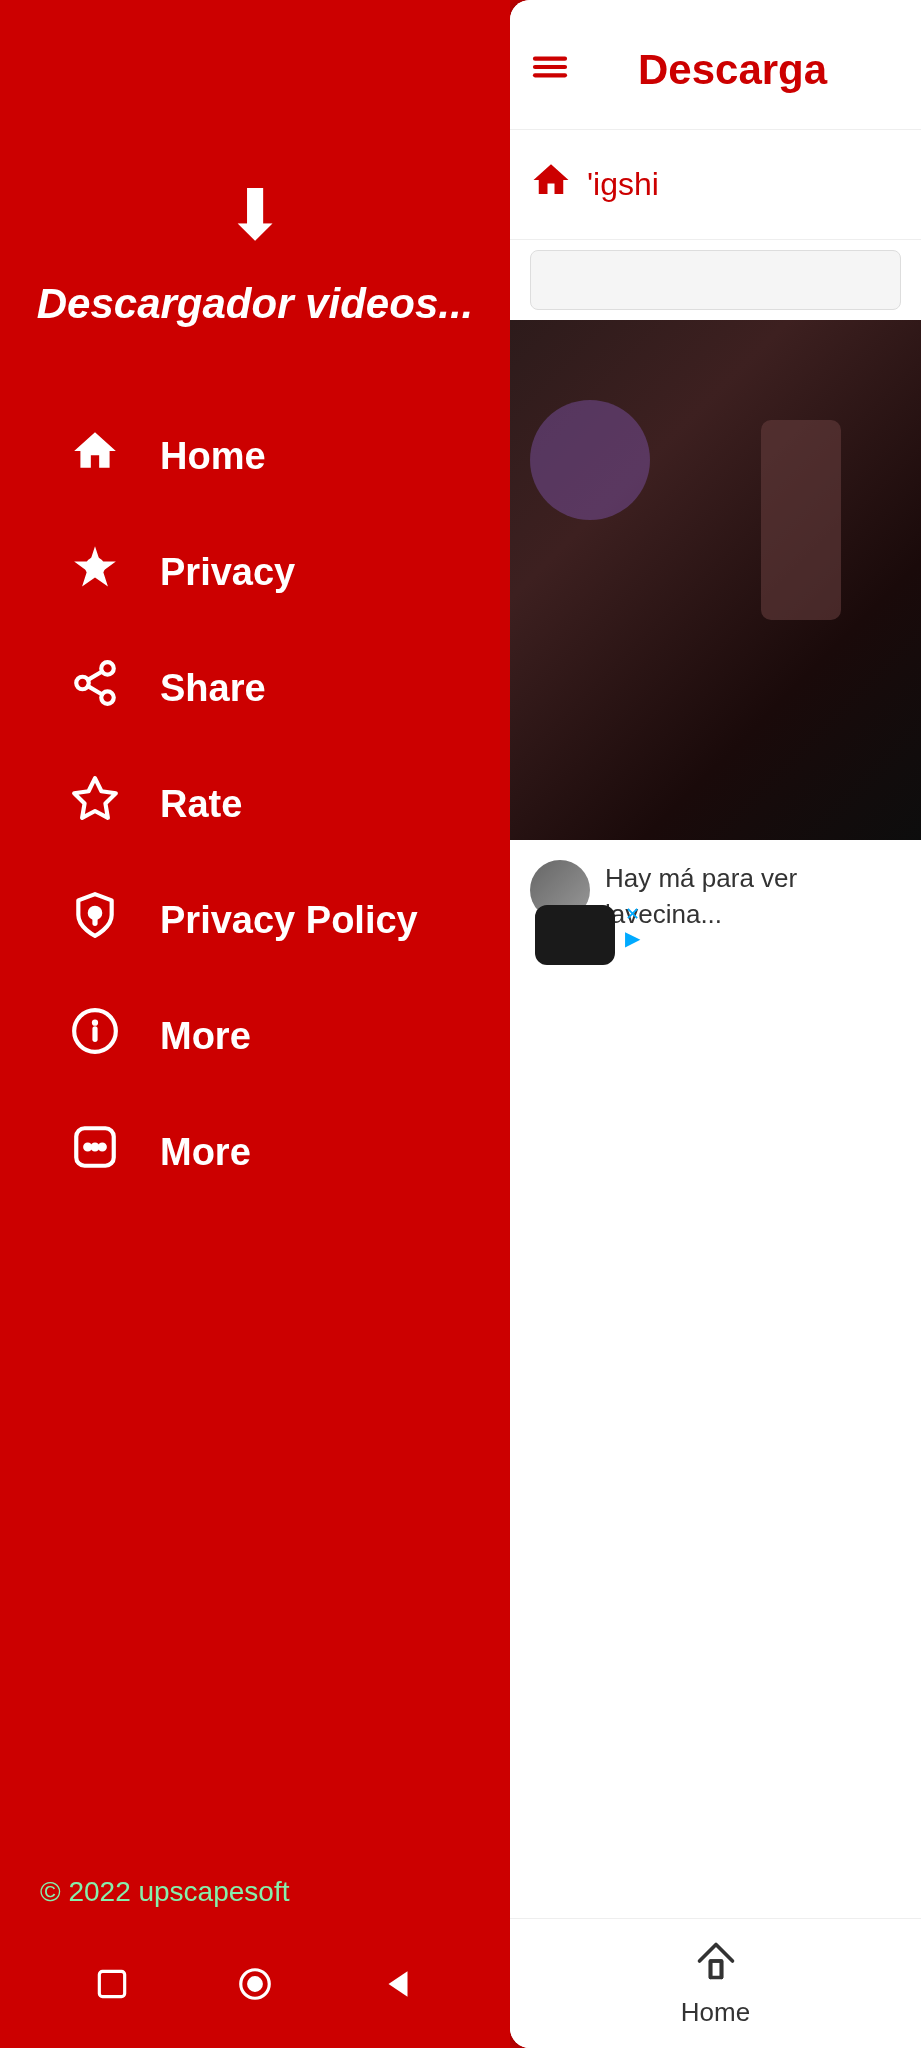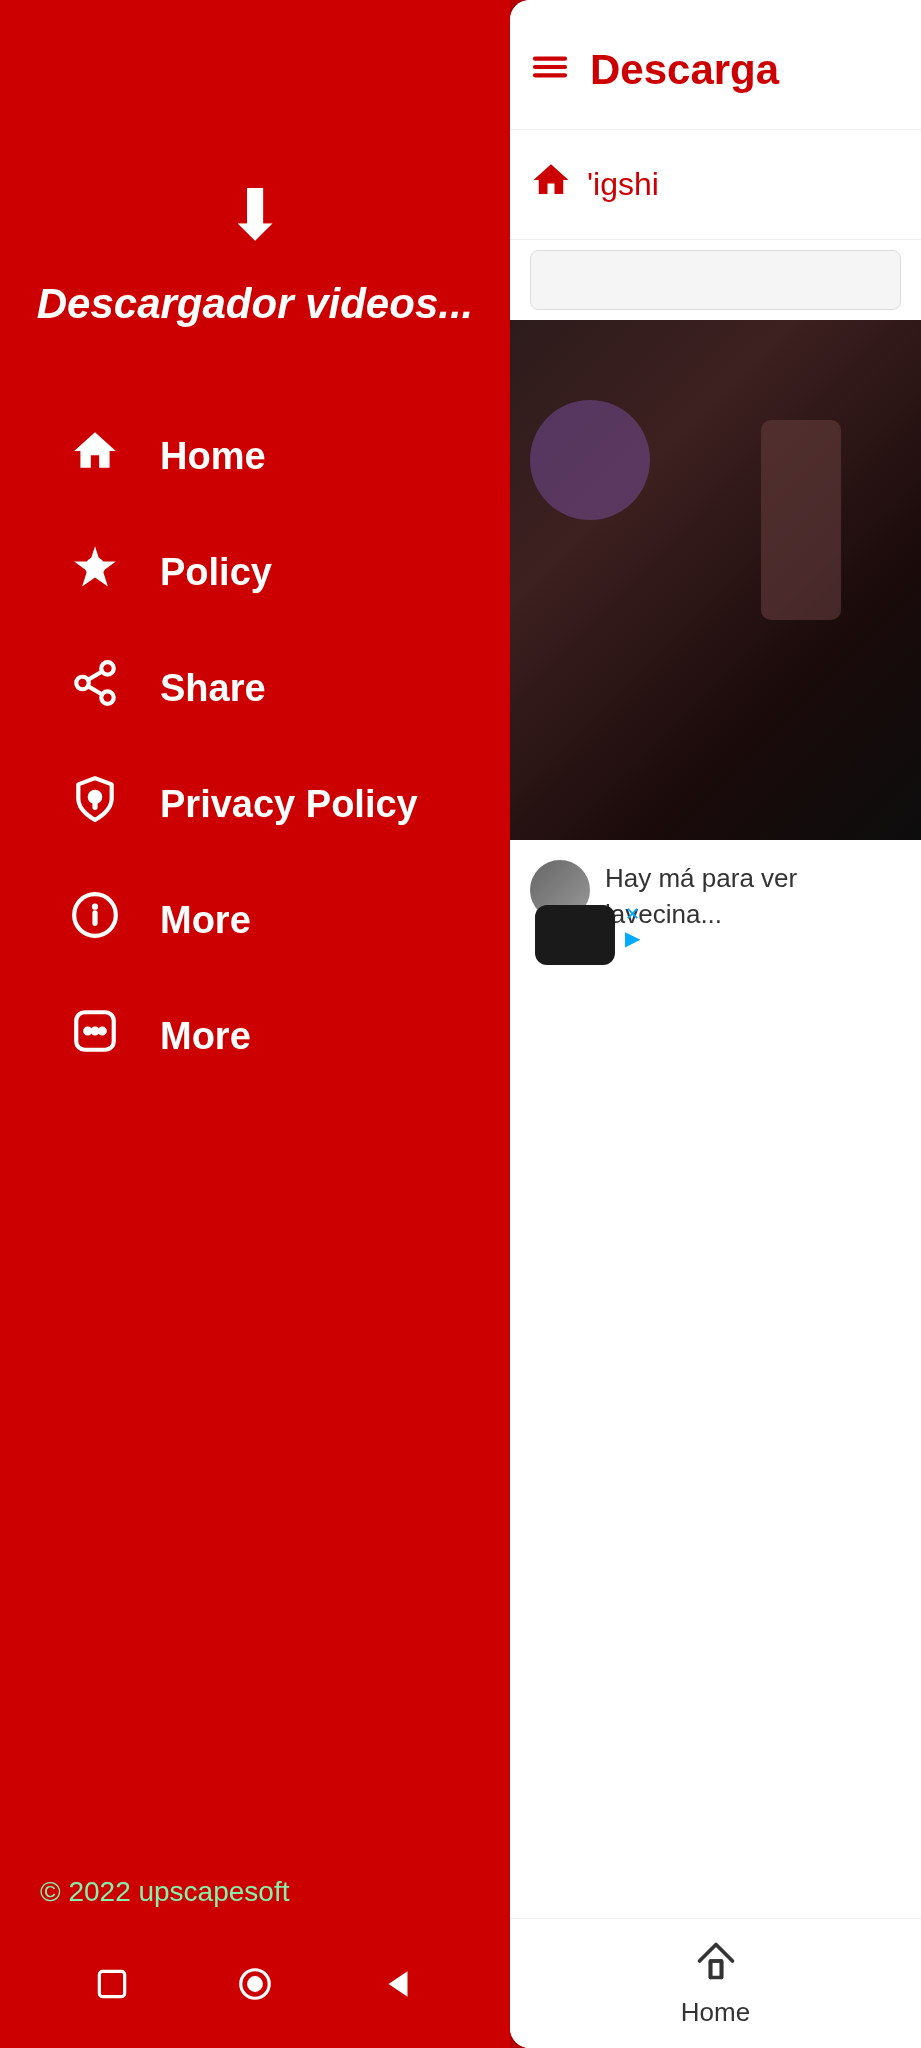--- a/index.html
+++ b/index.html
@@ -95,20 +95,21 @@
       box-shadow: -5px 0 20px rgba(0,0,0,0.3);
     }
 
     .right-panel-header {
       background: white;
       padding: 30px 20px 20px 20px;
       display: flex;
       align-items: center;
       border-bottom: 1px solid #eee;
       height: 130px;
+      gap: 48px;
     }
 
     .hamburger-icon {
       color: #cc0000;
       font-size: 38px;
       margin-right: 20px;
       line-height: 1;
     }
 
     .right-panel-title {
@@ -305,36 +306,44 @@
       <span class="nav-item-label">Home</span>
     </div>
 
     <div class="nav-item">
       <span class="nav-item-icon">
         <svg width="50" height="50" viewBox="0 0 24 24" fill="white">
           <path d="M12 2l2.4 7.4H22l-6.2 4.5 2.4 7.4L12 17l-6.2 4.3 2.4-7.4L2 9.4h7.6z"></path>
           <circle cx="12" cy="12" r="4" fill="none" stroke="white" stroke-width="1.5"></circle>
         </svg>
       </span>
-      <span class="nav-item-label">Policy</span>
+      <span class="nav-item-label">Privacy</span>
     </div>
 
     <div class="nav-item">
       <span class="nav-item-icon">
         <svg width="50" height="50" viewBox="0 0 24 24" fill="none" stroke="white" stroke-width="2" stroke-linecap="round" stroke-linejoin="round">
           <circle cx="18" cy="5" r="3"></circle>
           <circle cx="6" cy="12" r="3"></circle>
           <circle cx="18" cy="19" r="3"></circle>
           <line x1="8.59" y1="13.51" x2="15.42" y2="17.49"></line>
           <line x1="15.41" y1="6.51" x2="8.59" y2="10.49"></line>
         </svg>
       </span>
       <span class="nav-item-label">Share</span>
     </div>
 
+    <div class="nav-item">
+      <span class="nav-item-icon">
+        <svg width="50" height="50" viewBox="0 0 24 24" fill="none" stroke="white" stroke-width="2" stroke-linecap="round" stroke-linejoin="round">
+          <polygon points="12 2 15.09 8.26 22 9.27 17 14.14 18.18 21.02 12 17.77 5.82 21.02 7 14.14 2 9.27 8.91 8.26 12 2"></polygon>
+        </svg>
+      </span>
+      <span class="nav-item-label">Rate</span>
+    </div>
 
     <div class="nav-item">
       <span class="nav-item-icon">
         <svg width="50" height="50" viewBox="0 0 24 24" fill="none" stroke="white" stroke-width="2" stroke-linecap="round" stroke-linejoin="round">
           <path d="M12 22s8-4 8-10V5l-8-3-8 3v7c0 6 8 10 8 10z"></path>
           <circle cx="12" cy="11" r="2.5" fill="white"></circle>
           <line x1="12" y1="13.5" x2="12" y2="16" stroke="white" stroke-width="2.5"></line>
         </svg>
       </span>
       <span class="nav-item-label">Privacy Policy</span>

